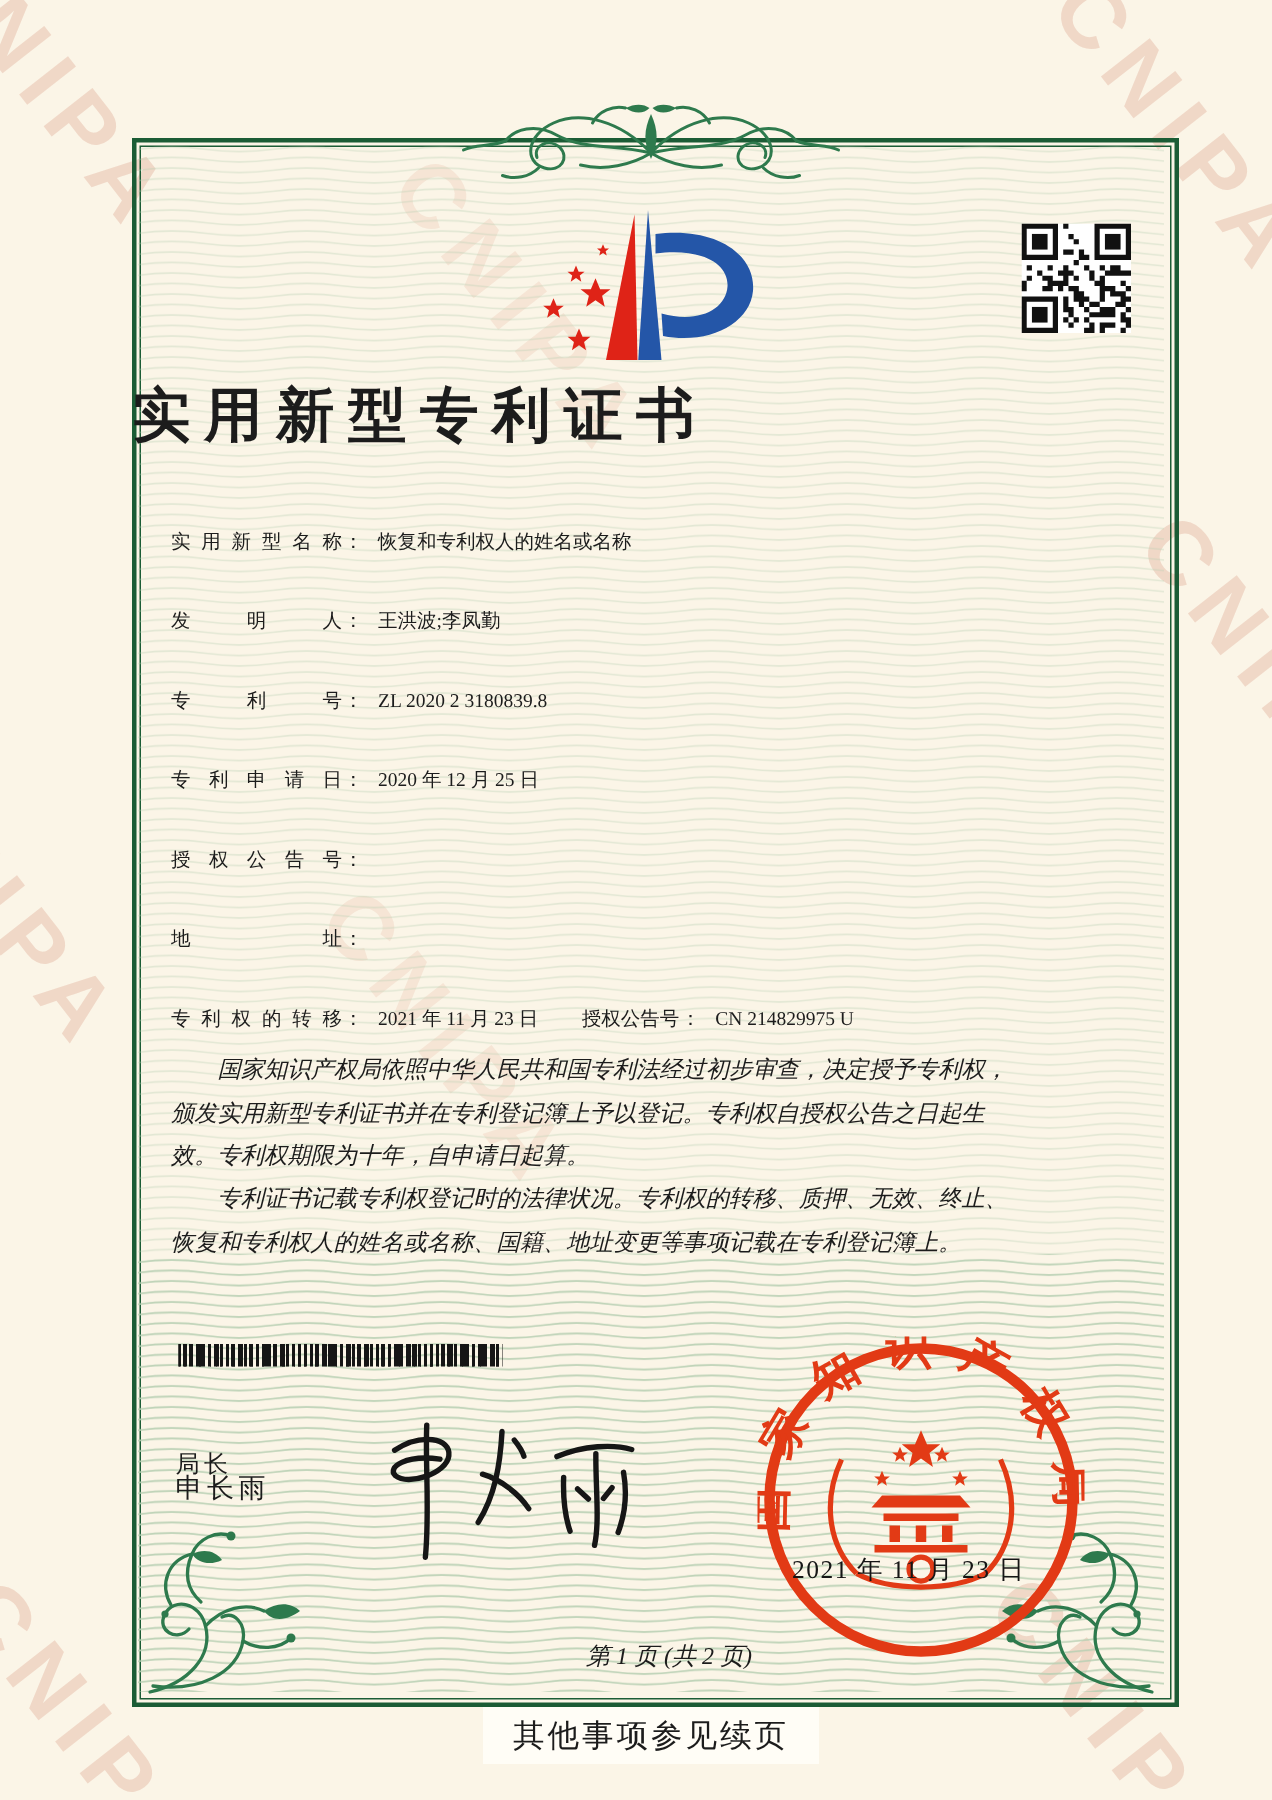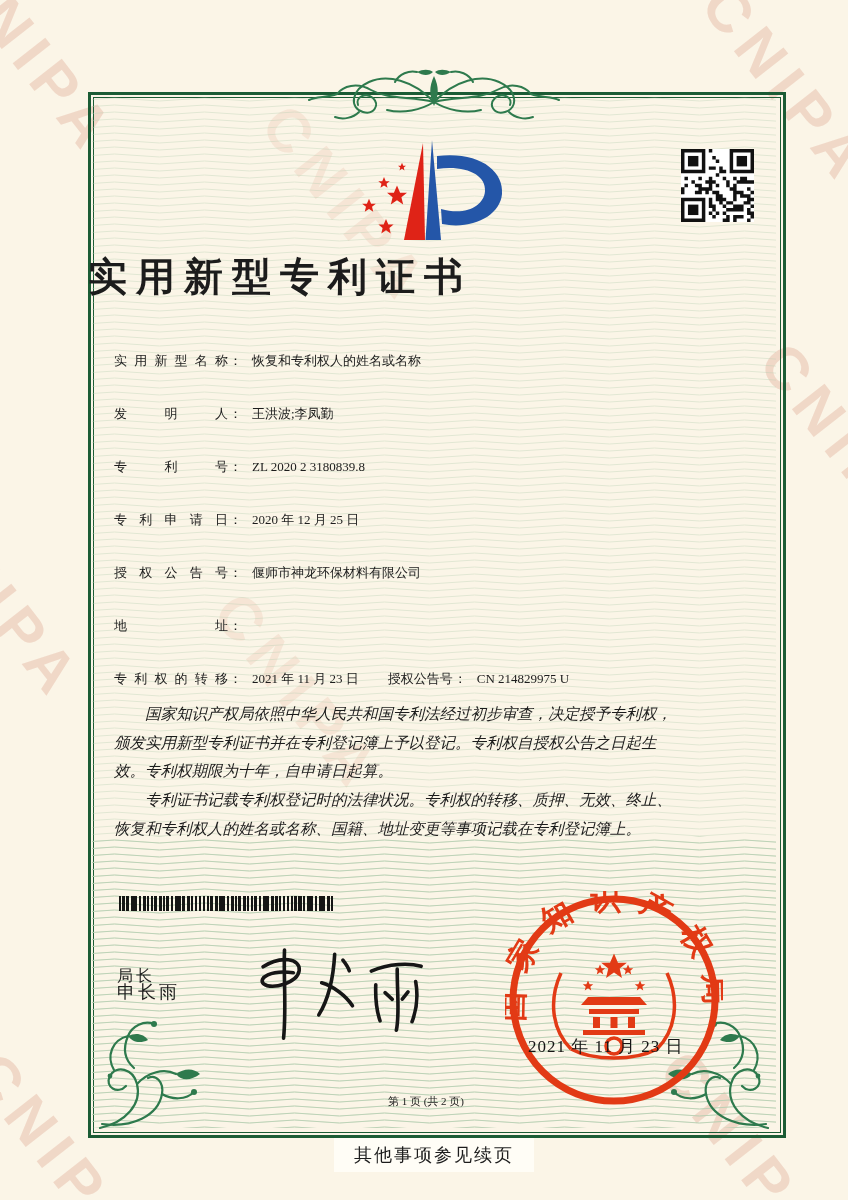--- a/index.html
+++ b/index.html
@@ -50,23 +50,23 @@
 
   .sig-title{position:absolute;left:117px;top:966px;font-family:Liberation Mono, monospace;
              font-size:16px;letter-spacing:3px;}
   .sig-name{position:absolute;left:117px;top:980px;font-family:"Liberation Sans","DejaVu Sans",sans-serif;
             font-size:18px;letter-spacing:3px;}
   .sig-hand{position:absolute;left:248px;top:940px;width:195px;height:104px;}
 
   .seal{position:absolute;left:505px;top:891px;width:218px;height:218px;}
   .seal-date{position:absolute;left:528px;top:1035px;font-size:17px;letter-spacing:1px;color:#151515;}
 
-  .page-num{position:absolute;left:80px;top:1094px;width:692px;text-align:center;font-size:11px;}
+  .page-num{position:absolute;left:100px;top:1094px;width:692px;text-align:center;font-size:16px;font-style:italic;}
   .note{position:absolute;left:88px;top:1138px;width:692px;text-align:center;}
-  .note span{display:inline-block;background:#fffdf6;padding:5px 20px;font-size:18px;letter-spacing:2px;}
+  .note span{display:inline-block;background:#fffdf6;padding:5px 20px;font-size:21px;letter-spacing:2px;}
 </style>
 </head>
 <body>
 
 <div class="page">
 
   <svg width="0" height="0" style="position:absolute">
     <defs>
       <path id="star" d="M0,-10 L2.94,-3.09 L9.51,-3.09 L4.2,1.18 L5.88,8.09 L0,4 L-5.88,8.09 L-4.2,1.18 L-9.51,-3.09 L-2.94,-3.09 Z"></path>
       <pattern id="wv" width="90" height="7" patternUnits="userSpaceOnUse">
@@ -194,21 +194,20 @@
         <span class="fvalue">ZL 2020 2 3180839.8</span>
       </div>
       <div class="frow">
         <span class="flabel">专利申请日</span>
           <span class="fcolon">：</span>
         <span class="fvalue">2020 年 12 月 25 日</span>
       </div>
       <div class="frow">
         <span class="flabel">授权公告号</span>
           <span class="fcolon">：</span>
-        <span class="fvalue">偃师市神龙环保材料有限公司</span>
       </div>
       <div class="frow">
         <span class="flabel">地址</span>
           <span class="fcolon">：</span>
       </div>
       <div class="frow">
         <span class="flabel">专利权的转移</span>
           <span class="fcolon">：</span>
         <span class="fvalue">2021 年 11 月 23 日</span>
         <span class="flabel2">授权公告号</span>

